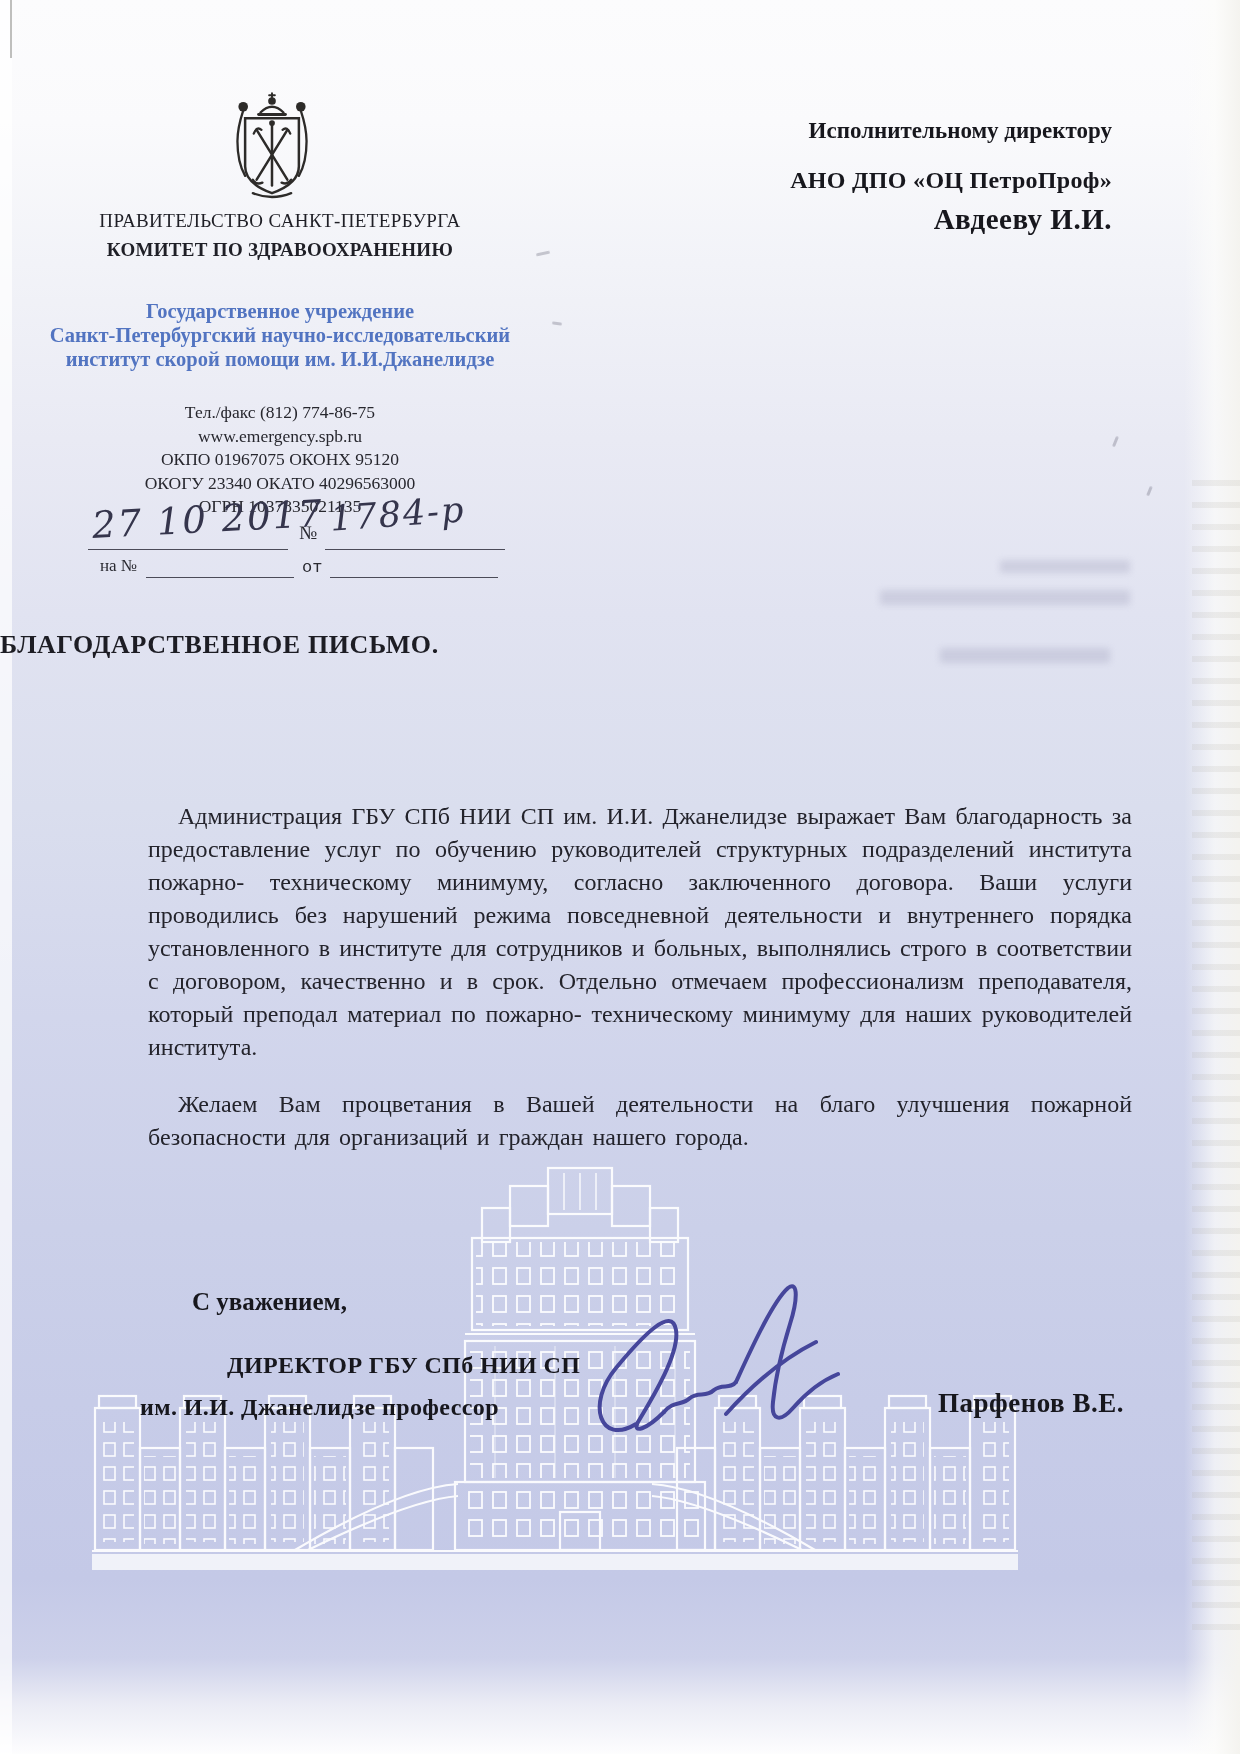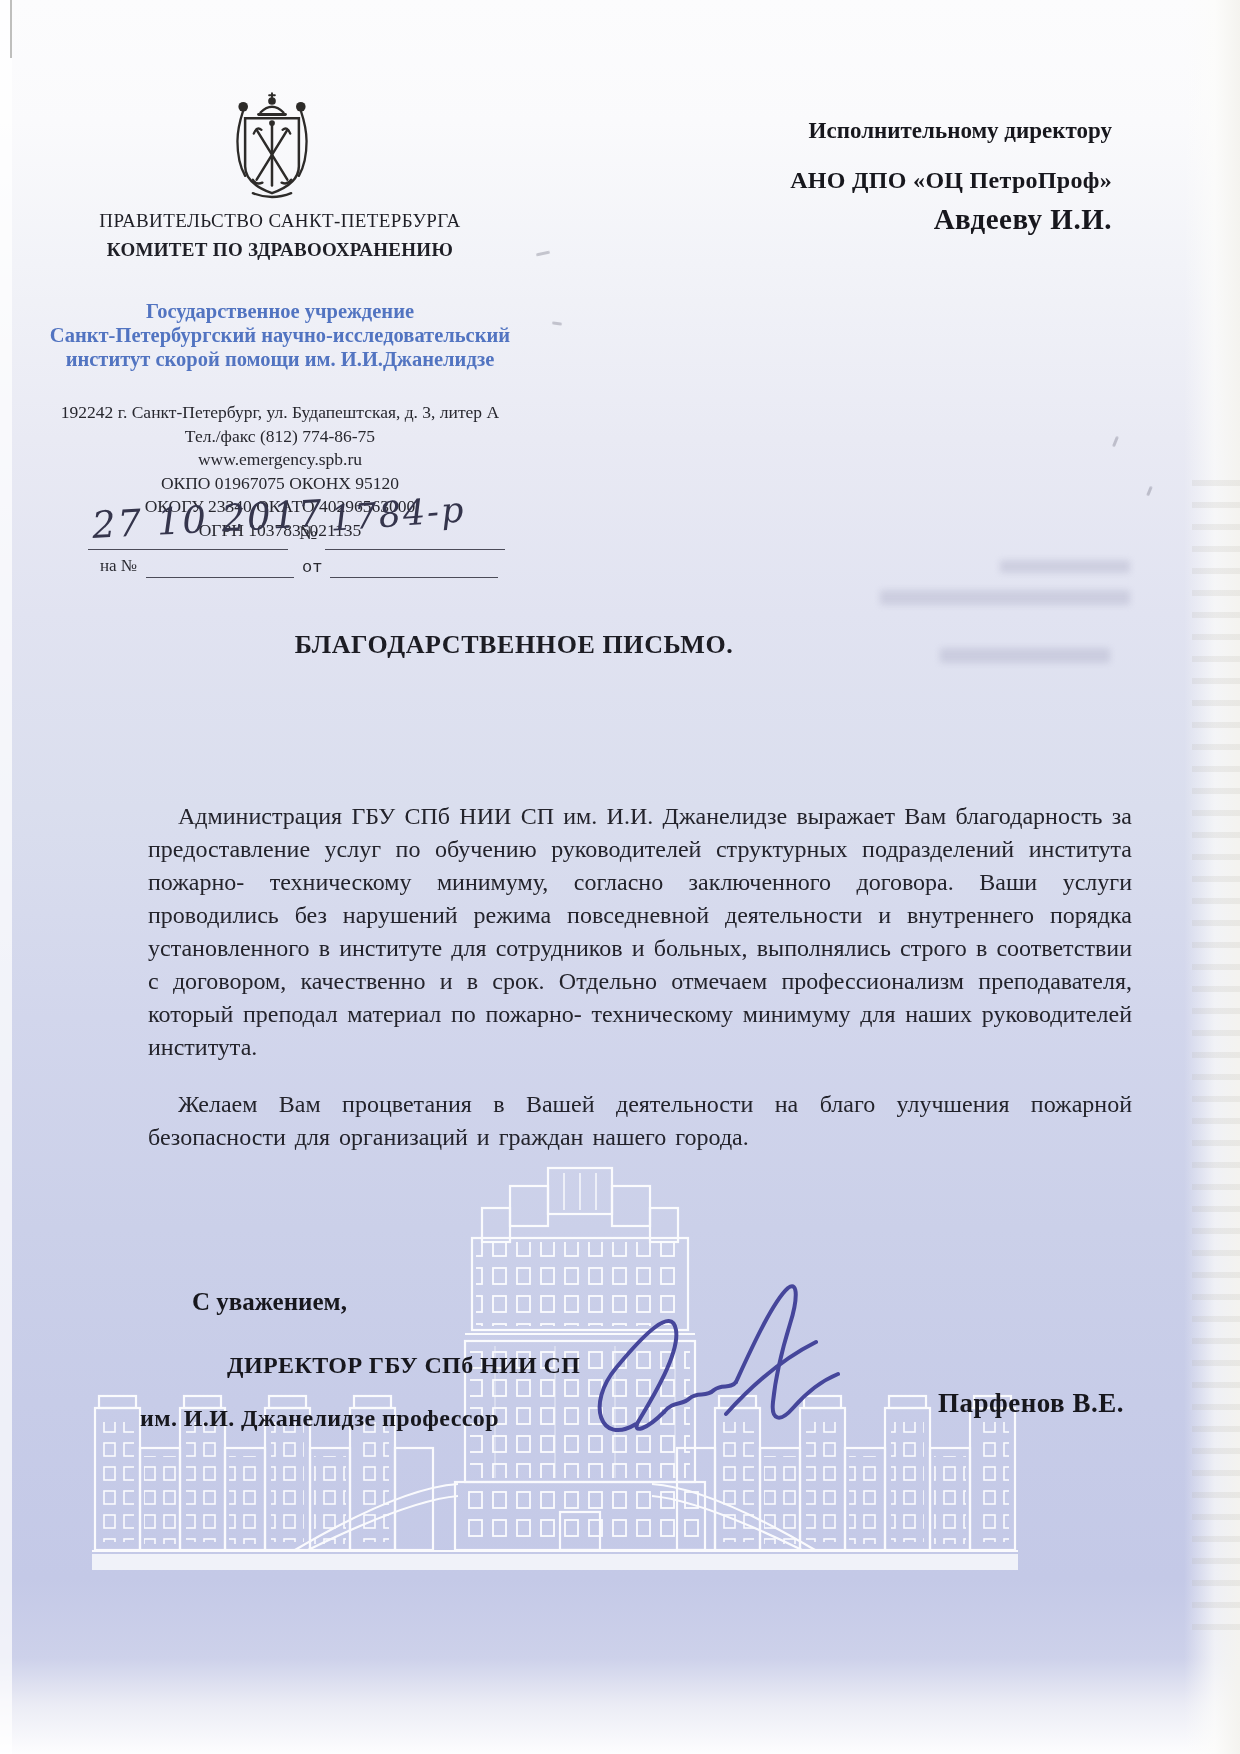--- a/index.html
+++ b/index.html
@@ -33,30 +33,30 @@
   .num-hw{position:absolute;left:330px;top:494px;font-size:35px;transform:rotate(-4deg);}
   .no-label{position:absolute;left:299px;top:522px;font-size:19px;color:#2a2a31;}
   .uline{position:absolute;border-bottom:1.6px solid #4b4b58;}
   .ref-label{position:absolute;font-size:17px;color:#2a2a31;}
   
   .recipient{position:absolute;left:606px;top:118px;width:506px;text-align:right;font-weight:bold;color:#17171d;}
   .recipient .r1{font-size:23px;}
   .recipient .r2{font-size:24px;margin-top:23px;letter-spacing:.3px;}
   .recipient .r3{font-size:29px;margin-top:9px;letter-spacing:.5px;}
   
-  .title{position:absolute;left:0;top:630px;width:1028px;text-align:center;
+  .title{position:absolute;left:0;top:630px;width:1028px;text-align:left;
     font-size:26px;font-weight:bold;letter-spacing:.6px;color:#1d1d24;}
   .body-text{position:absolute;left:148px;top:800px;width:984px;
     font-size:24px;line-height:33px;text-align:justify;color:#23232b;word-spacing:3px;}
   .body-text p{margin:0 0 24px 0;text-indent:30px;}
   
   .closing{position:absolute;color:#17171d;font-weight:bold;}
   .salutation{left:192px;top:1288px;font-size:25px;}
   .pos1{left:215px;top:1352px;font-size:24px;letter-spacing:.4px;margin-left:12px;}
-  .pos2{left:140px;top:1394px;font-size:24px;letter-spacing:.4px;margin-top:11px;}
+  .pos2{left:140px;top:1394px;font-size:24px;letter-spacing:.4px;}
   .sig-name{left:938px;top:1388px;font-size:27px;letter-spacing:.5px;}
   .signature{position:absolute;left:578px;top:1262px;}
   
   .watermark{position:absolute;left:80px;top:1150px;opacity:.92;}
 </style>
 </head>
 <body>
 
 <div class="page">
 
@@ -180,21 +180,20 @@
 
   <div class="lh-left">
     <div class="gov">ПРАВИТЕЛЬСТВО САНКТ-ПЕТЕРБУРГА</div>
     <div class="committee">КОМИТЕТ ПО ЗДРАВООХРАНЕНИЮ</div>
     <div class="institution">
       <div>Государственное учреждение</div>
       <div>Санкт-Петербургский научно-исследовательский</div>
       <div>институт скорой помощи им. И.И.Джанелидзе</div>
     </div>
     <div class="address">
-      <div>192242 г. Санкт-Петербург, ул. Будапештская, д. 3, литер А</div>
       <div>Тел./факс (812) 774-86-75</div>
       <div>www.emergency.spb.ru</div>
       <div>ОКПО 01967075 ОКОНХ 95120</div>
       <div>ОКОГУ 23340 ОКАТО 40296563000</div>
       <div>ОГРН 1037835021135</div>
     </div>
   </div>
 
   <div class="handwriting date-hw">27 10 2017</div>
   <div class="no-label">№</div>

